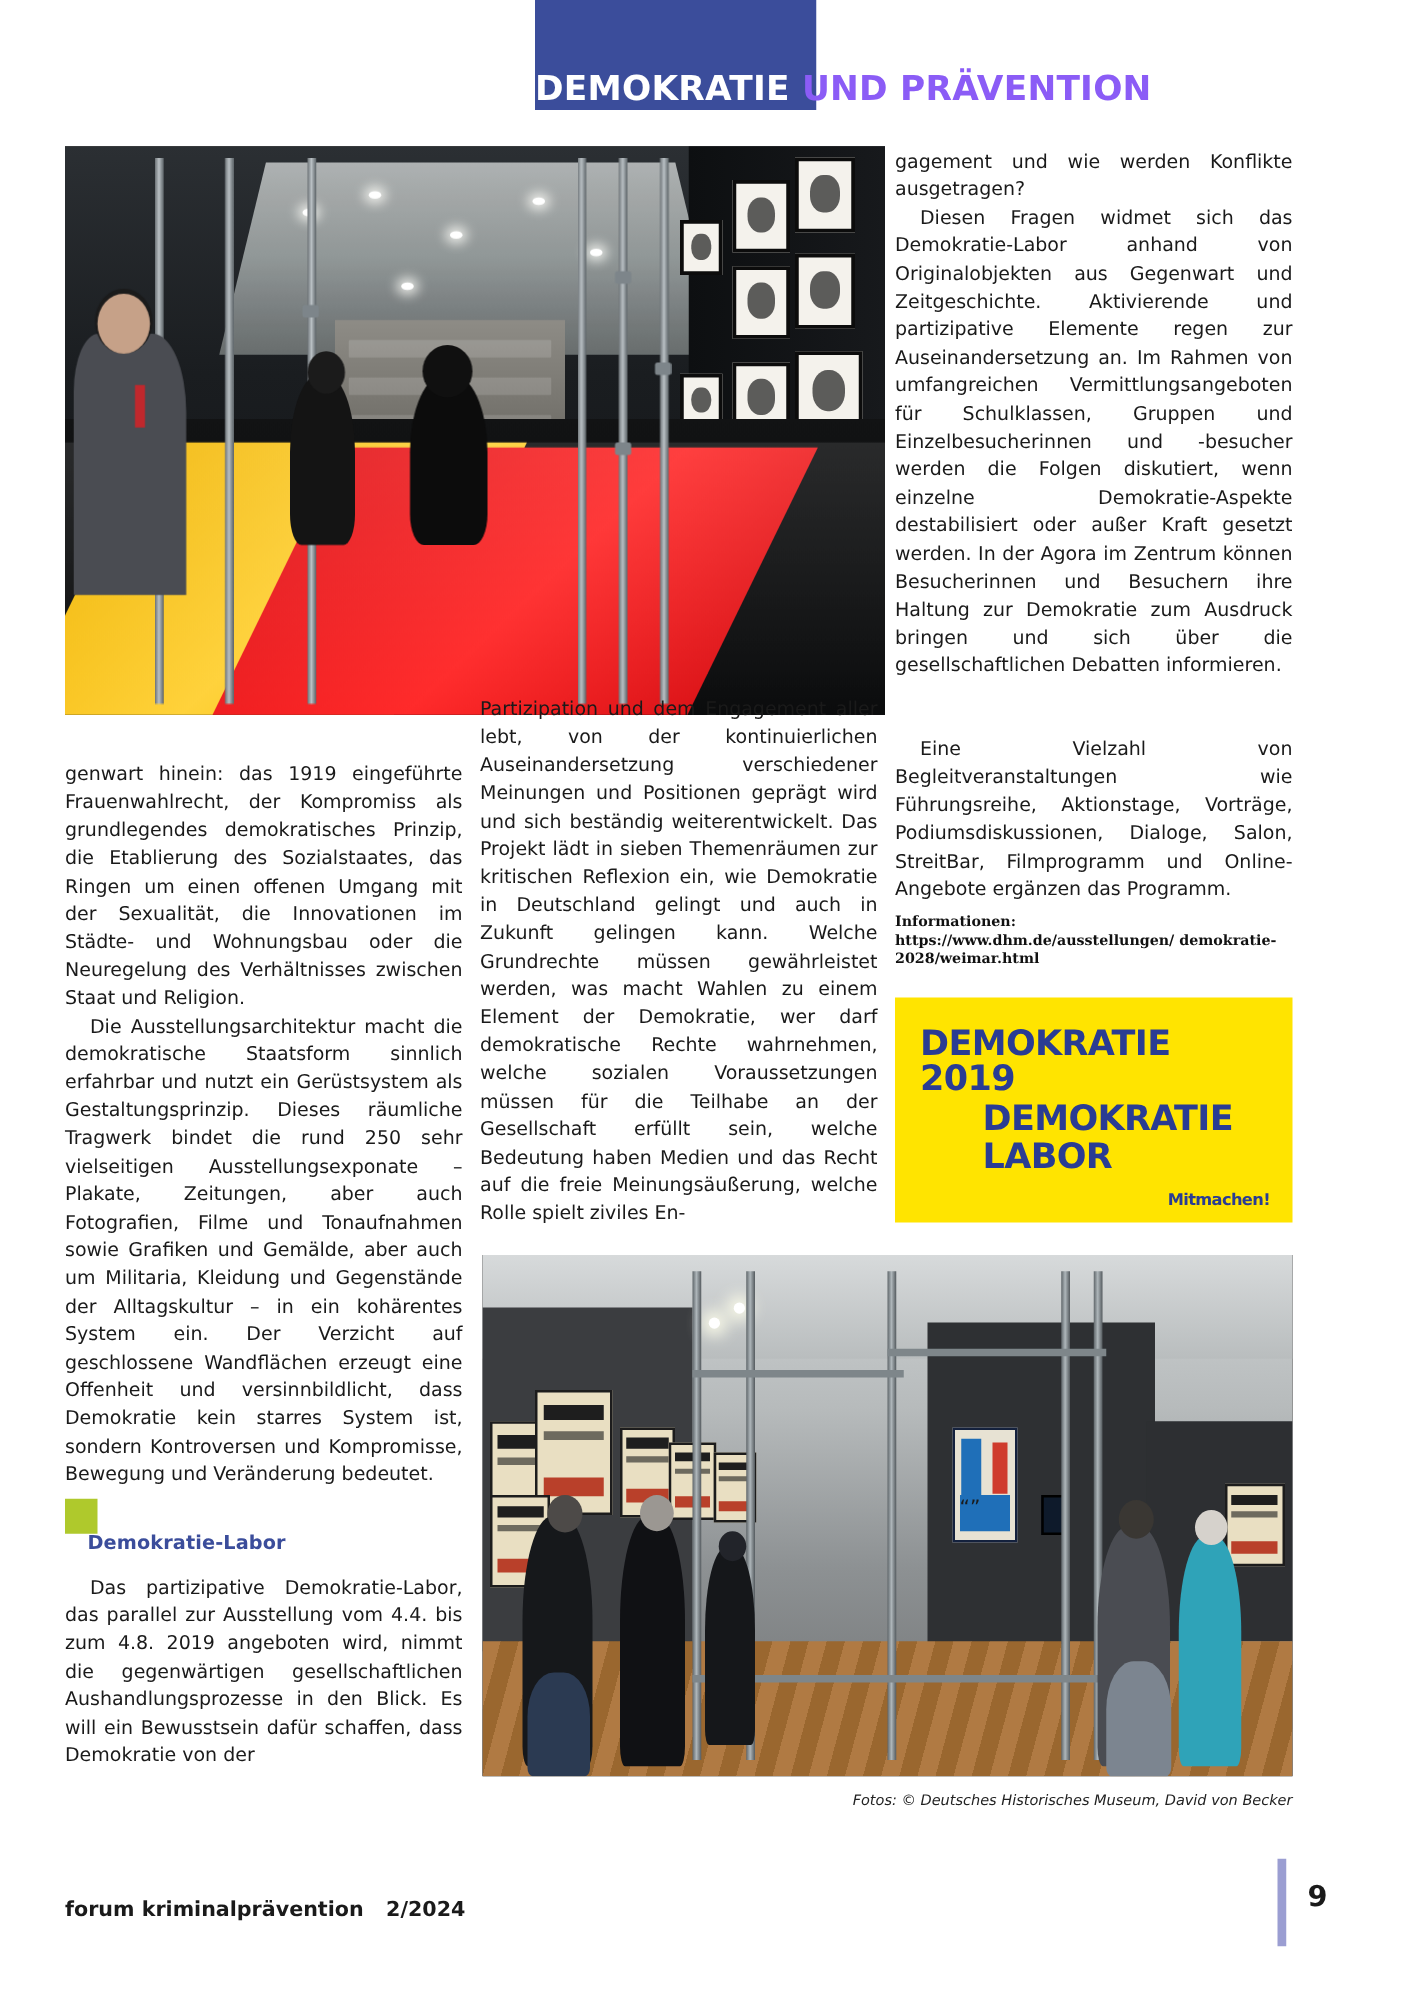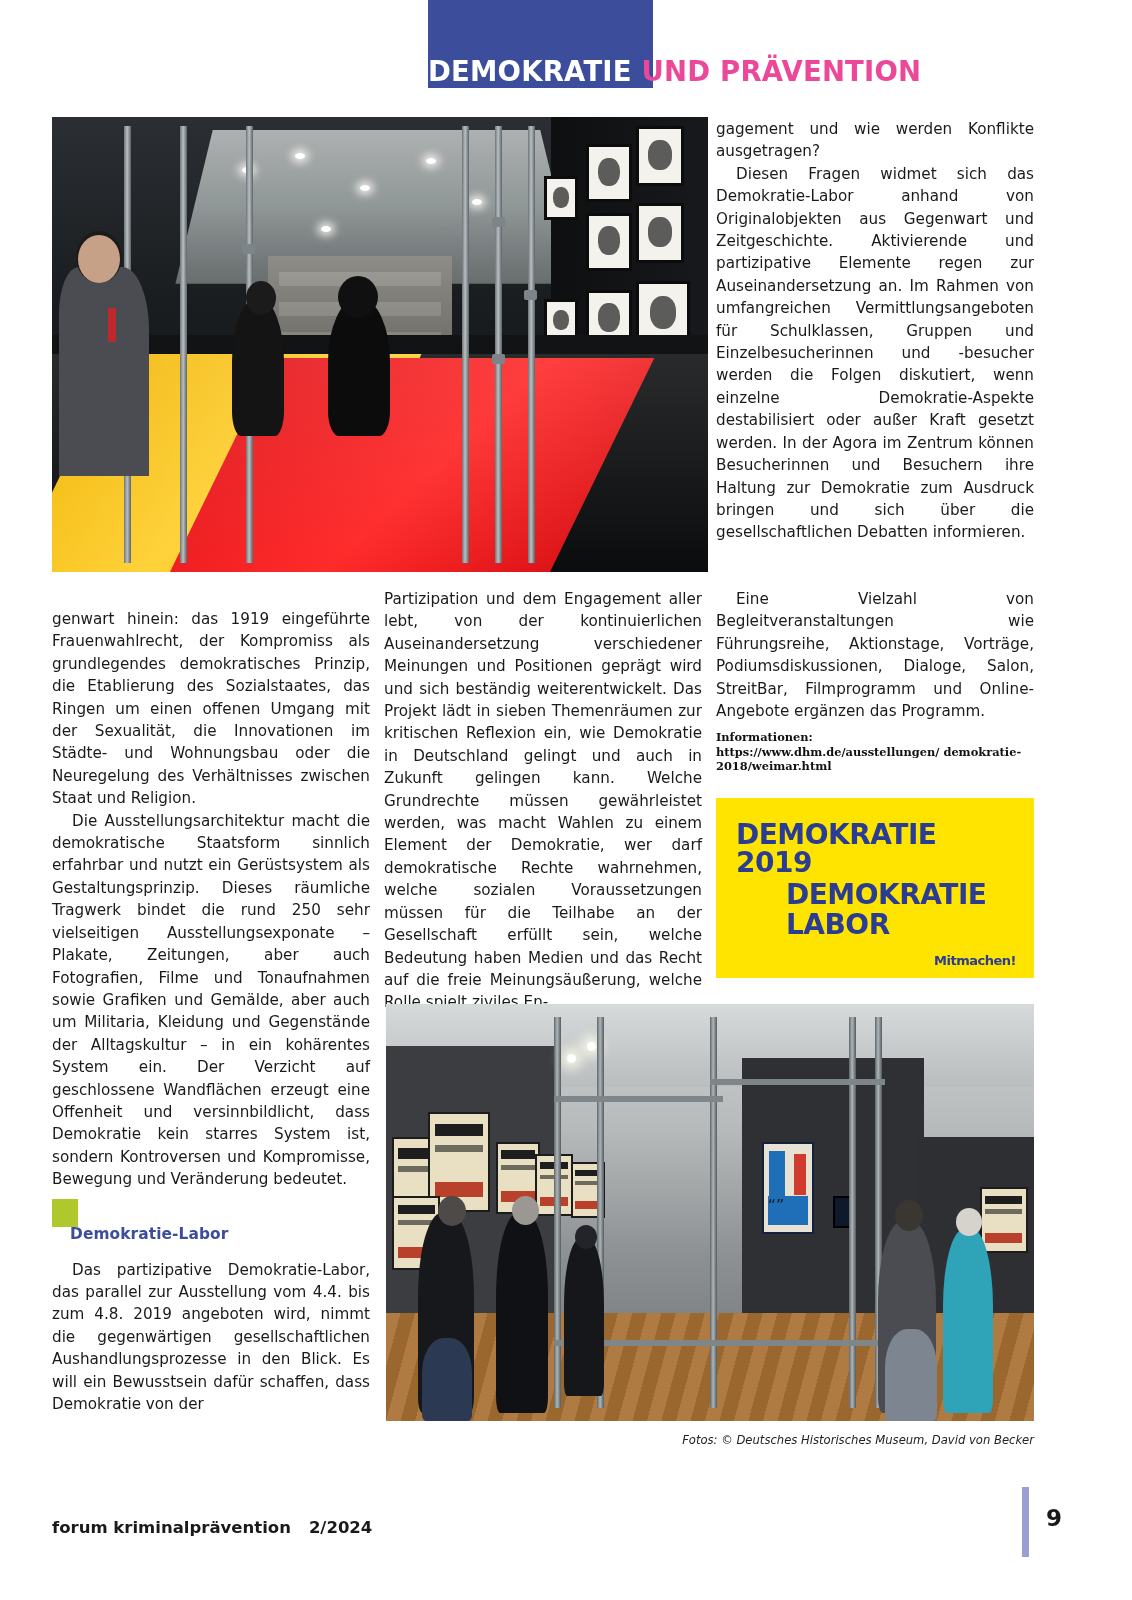--- a/index.html
+++ b/index.html
@@ -14,21 +14,21 @@
   .header-band{
     position:absolute; left:428px; top:0; width:225px; height:88px;
     background:#3B4D9B;
   }
   .header-title{
     position:absolute; left:428px; top:55px; width:660px; height:40px;
     font-size:27.5px; font-weight:bold; letter-spacing:.2px;
     white-space:nowrap; line-height:32px;
   }
   .header-title .in-box{ color:#ffffff; }
-  .header-title .out-box{ color:#ec4899; }
+  .header-title .out-box{ color:#8b5cf6; }
 
   
   .photo{ position:absolute; overflow:hidden; background:#111; }
 
   #photo-top{ left:52px; top:117px; width:656px; height:455px; }
   #photo-bottom{ left:386px; top:1004px; width:648px; height:417px; }
 
   
   .pt-bg{position:absolute;inset:0;
     background:
@@ -97,21 +97,21 @@
   .pb-head{position:absolute;border-radius:50%;}
   .pb-light{position:absolute;width:9px;height:9px;border-radius:50%;background:#fff;
     box-shadow:0 0 12px 6px rgba(255,255,235,.85);}
   .pb-screen{position:absolute;background:#0e1a2b;border:2px solid #000;}
 
   
   .col{ position:absolute; font-size:15.2px; line-height:22.4px;
         text-align:justify; -webkit-hyphens:none; hyphens:none; }
   #col-right-top{ left:716px; top:118px; width:318px; }
   #col-left{ left:52px; top:608px; width:318px; }
-  #col-mid{ left:384px; top:588px; width:318px; }
+  #col-mid{ left:384px; top:556px; width:318px; }
   #col-right-bot{ left:716px; top:588px; width:318px; }
 
   .col p{ margin:0; text-indent:0; }
   .col p.indent{ text-indent:20px; }
 
   
   .sec{ position:relative; margin:26px 0 14px 0; height:28px; }
   .sec .mark{ position:absolute; left:0; top:-18px; width:26px; height:28px;
     background:#AFC92C; }
   .sec .lbl{ position:relative; left:18px; top:6px; color:#3B4D9B;
@@ -263,21 +263,21 @@
 </div>
 
 <div class="col" id="col-mid">
   <p>Partizipation und dem Engagement aller lebt, von der kontinuierlichen Auseinandersetzung verschiedener Meinungen und Positionen geprägt wird und sich beständig weiterentwickelt. Das Projekt lädt in sieben Themenräumen zur kritischen Reflexion ein, wie Demokratie in Deutschland gelingt und auch in Zukunft gelingen kann. Welche Grundrechte müssen gewährleistet werden, was macht Wahlen zu einem Element der Demokratie, wer darf demokratische Rechte wahrnehmen, welche sozialen Voraussetzungen müssen für die Teilhabe an der Gesellschaft erfüllt sein, welche Bedeutung haben Medien und das Recht auf die freie Meinungsäußerung, welche Rolle spielt ziviles En-</p>
 </div>
 
 <div class="col" id="col-right-bot">
   <p class="indent">Eine Vielzahl von Begleitveranstaltungen wie Führungsreihe, Aktionstage, Vorträge, Podiumsdiskussionen, Dialoge, Salon, StreitBar, Filmprogramm und Online-Angebote ergänzen das Programm.</p>
 </div>
 
-<div class="info">Informationen: https://www.dhm.de/ausstellungen/ demokratie-2018/weimar.html</div>
+<div class="info">Informationen: https://www.dhm.de/ausstellungen/ demokratie-2028/weimar.html</div>
 
 <div id="poster">
   <span class="pl l1">DEMOKRATIE</span>
   <span class="pl l2">2019</span>
   <span class="pl l3">DEMOKRATIE</span>
   <span class="pl l4">LABOR</span>
   <span class="pl l5">Mitmachen!</span>
 </div>
 
 <div class="photo" id="photo-bottom">

